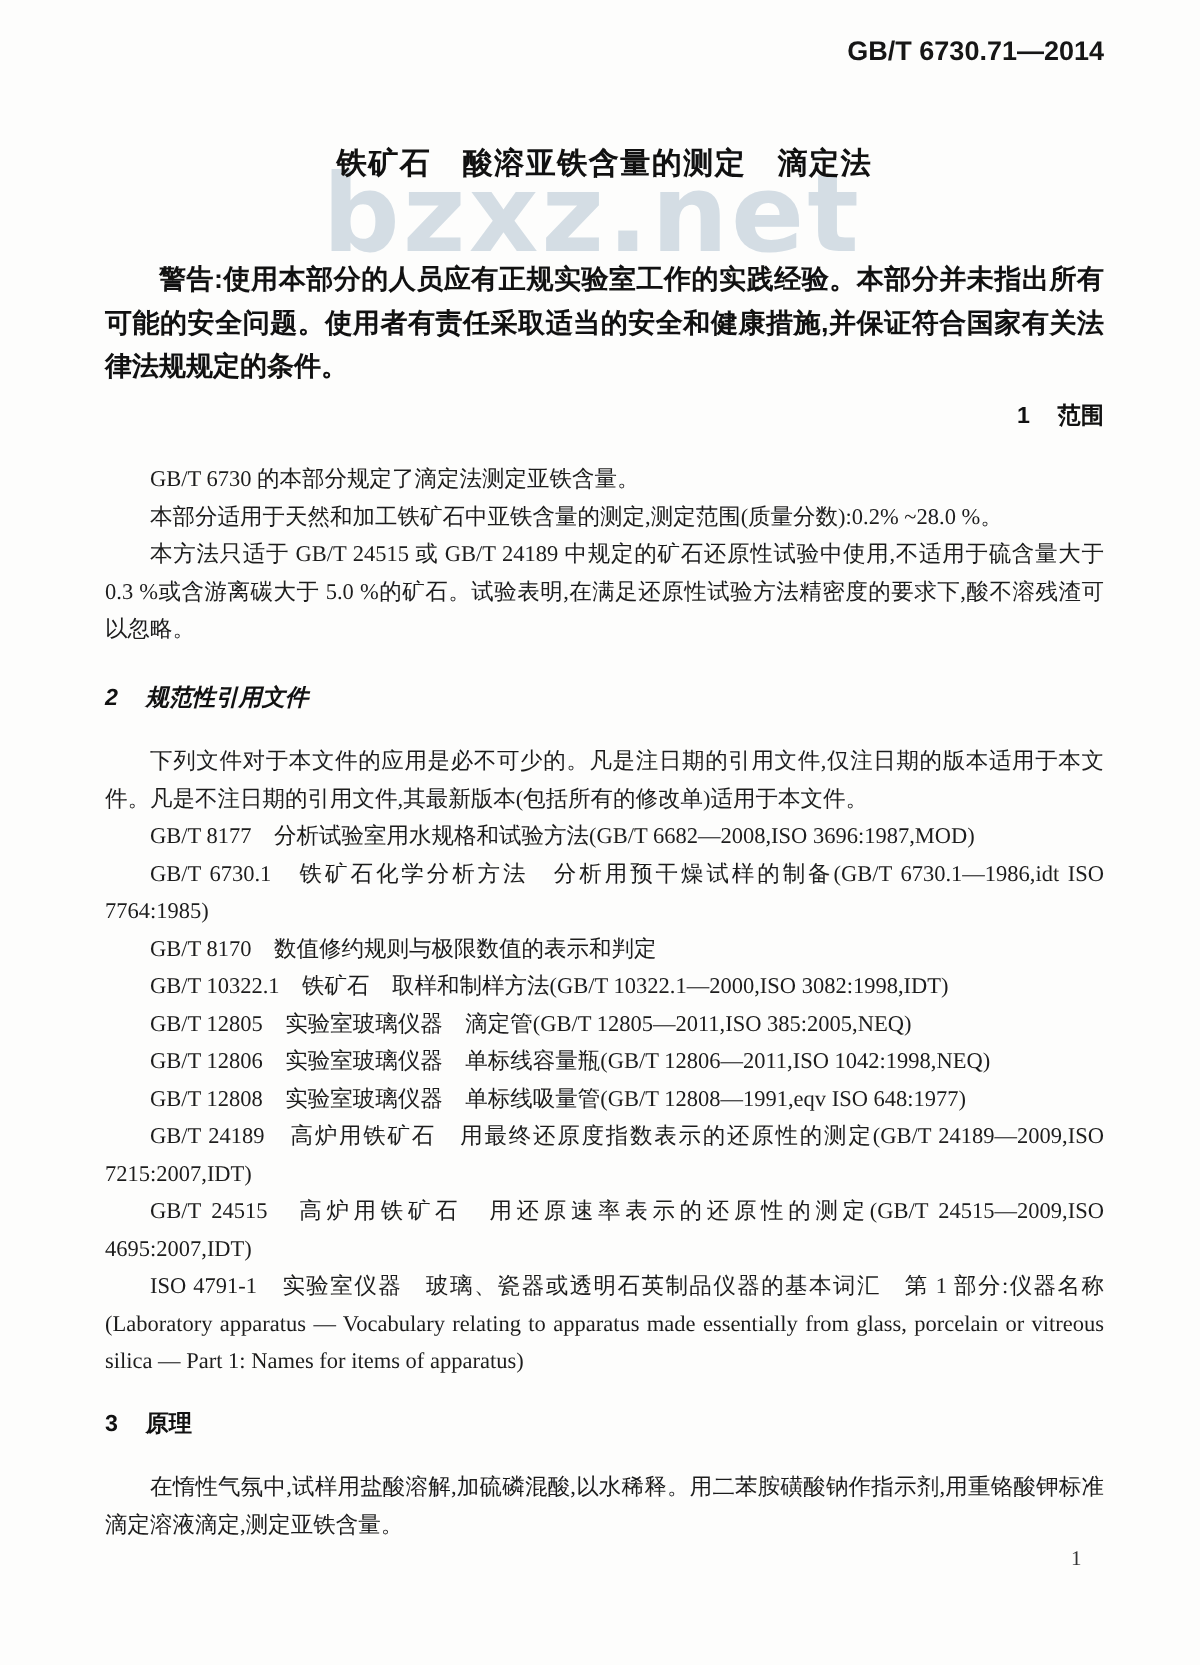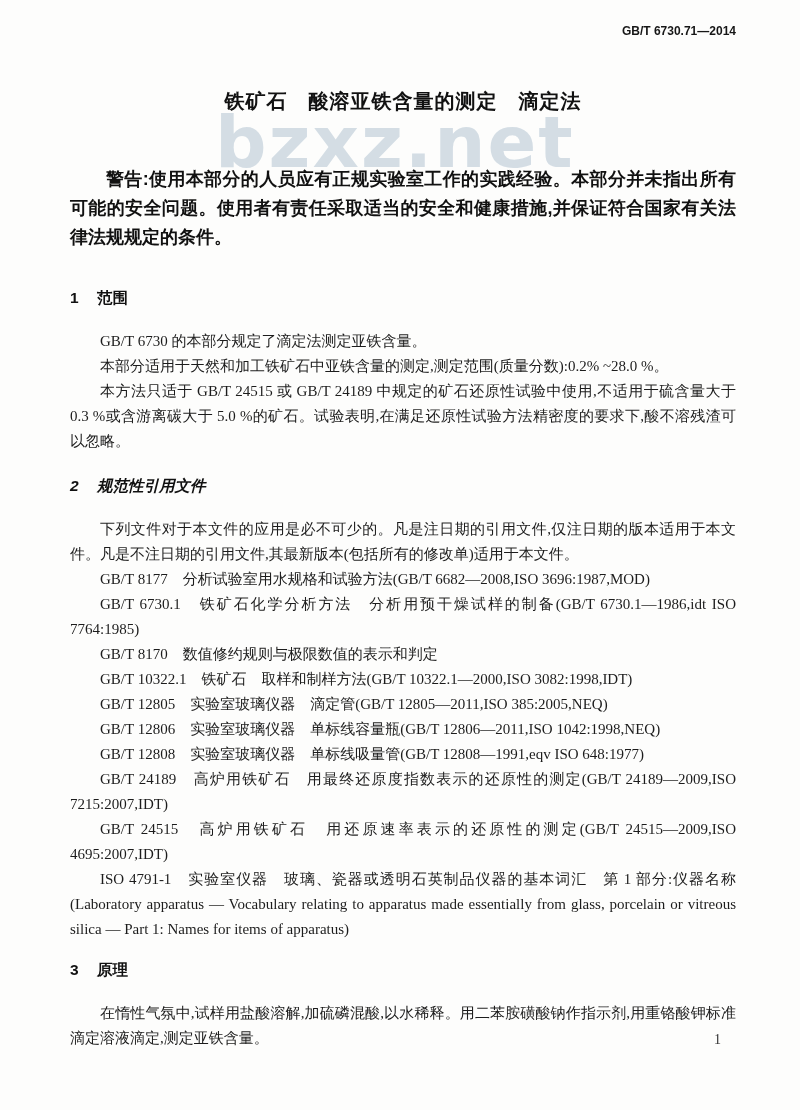--- a/index.html
+++ b/index.html
@@ -29,21 +29,21 @@
     color: #b3c4d2;
     opacity: 0.55;
     user-select: none;
     white-space: nowrap;
   }
   .header {
     padding-top: 24px;
     text-align: right;
     font-family: "Liberation Sans", sans-serif;
     font-weight: 700;
-    font-size: 12px;
+    font-size: 18px;
     color: #161616;
   }
   .title {
     margin: 50px 0 0 0;
     text-align: center;
     font-family: "Liberation Sans", sans-serif;
     font-weight: 700;
     font-size: 20px;
     letter-spacing: 1px;
     color: #111;
@@ -60,21 +60,21 @@
   }
   .sec-heading {
     margin: 22px 0 0 0;
     font-family: "Liberation Sans", sans-serif;
     font-weight: 700;
     font-size: 15.5px;
     color: #111;
   }
   .sec-heading .h-num { display: inline-block; }
   .sec-heading .h-txt { display: inline-block; margin-left: 14px; }
-  .h-gap-1 { margin-top: 36px; }
+  .h-gap-1 { margin-top: 8px; text-align: right; }
   .h-gap-2 { margin-top: 22px; font-style: italic; }
   .h-gap-3 { margin-top: 18px; }
   .body-para {
     margin: 0;
     font-size: 15px;
     line-height: 25px;
     text-indent: 2em;
     text-align: justify;
     color: #1c1c1c;
   }

